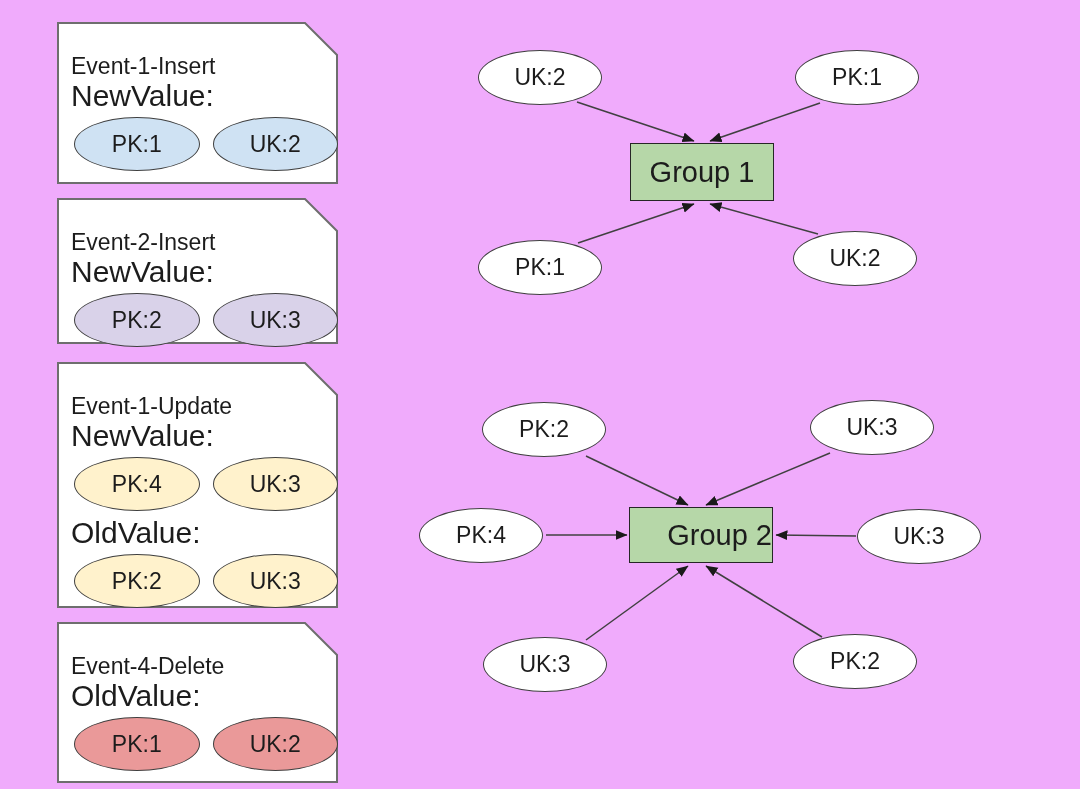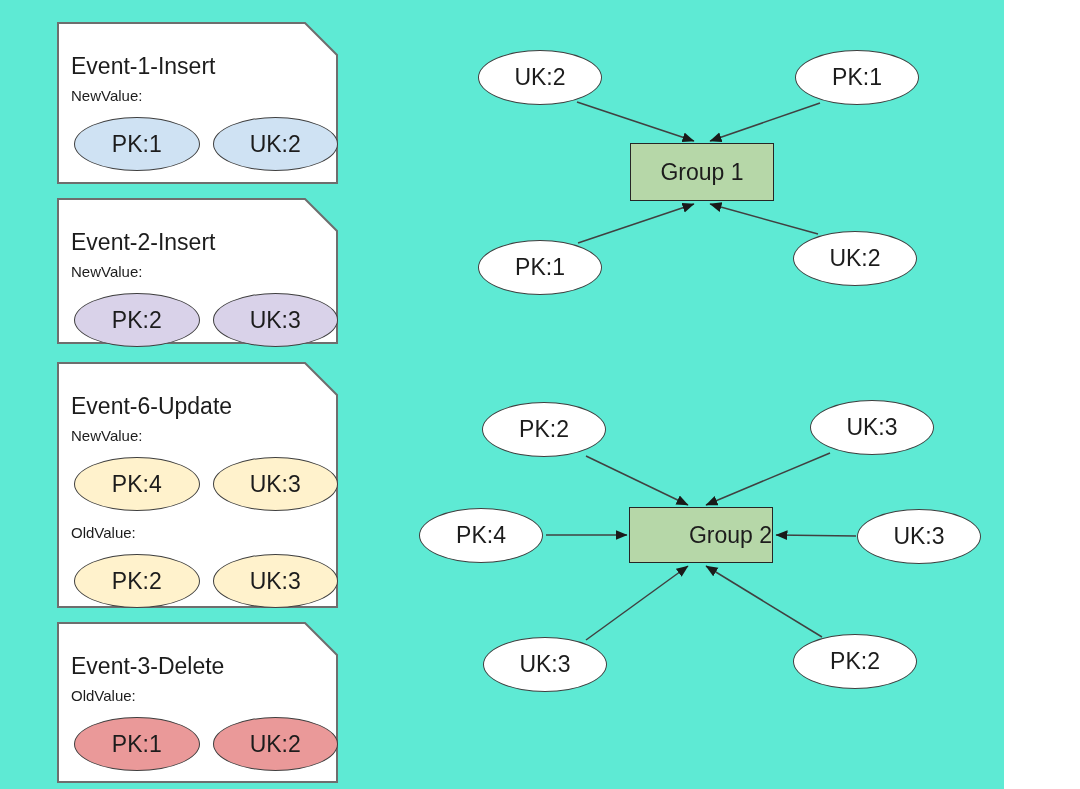--- a/index.html
+++ b/index.html
@@ -1,45 +1,45 @@
 <!DOCTYPE html>
 <html><head>
 <meta charset="utf-8">
 <style>
   html,body{margin:0;padding:0;background:#ffffff;}
   #canvas{
-    position:relative;width:1004px;height:789px;background:#5eead4;overflow:hidden;
+    position:relative;width:1080px;height:789px;background:#f0abfc;overflow:hidden;
     font-family:"Liberation Sans","DejaVu Sans",sans-serif;color:#1c1c1c;
   }
   
   .card{position:absolute;}
   .card-shape{position:absolute;left:0;top:0;}
   .card-content{position:relative;padding:30px 0 0 14px;}
   .card-title{font-size:23px;line-height:29px;white-space:nowrap;}
-  .section-label{font-size:15px;line-height:29px;white-space:nowrap;}
+  .section-label{font-size:30px;line-height:29px;white-space:nowrap;}
   .pill-row{display:flex;gap:13px;padding-left:3px;margin-top:7px;}
   .pill{
     width:130px;height:54px;border:1.6px solid #3f3f3f;border-radius:50%;
     display:flex;align-items:center;justify-content:center;
     font-size:23px;box-sizing:border-box;
   }
   
   .c-blue{background:#cfe2f3;}
   .c-purple{background:#d9d2e9;}
   .c-yellow{background:#fff2cc;}
   .c-red{background:#ea9999;}
   
   .node{
     position:absolute;width:124px;height:55px;border:1.6px solid #3f3f3f;border-radius:50%;
     display:flex;align-items:center;justify-content:center;font-size:23px;box-sizing:border-box;
     background:#fff;
   }
   .group-box{
     position:absolute;background:#b6d7a8;border:1.6px solid #262626;
-    display:flex;align-items:center;justify-content:center;font-size:23px;box-sizing:border-box;
+    display:flex;align-items:center;justify-content:center;font-size:29px;box-sizing:border-box;
   }
   #arrows{position:absolute;left:0;top:0;pointer-events:none;}
 </style>
 </head>
 <body>
 
 <div id="canvas">
 
   <div class="card" style="left:57px;top:22px;width:281px;height:162px;">
     <svg class="card-shape" width="281" height="162" viewBox="0 0 281 162">
@@ -67,40 +67,40 @@
         <div class="pill c-purple">UK:3</div>
       </div>
     </div>
   </div>
 
   <div class="card" style="left:57px;top:362px;width:281px;height:246px;">
     <svg class="card-shape" width="281" height="246" viewBox="0 0 281 246">
       <polygon points="1,1 248,1 280,33 280,245 1,245" fill="#ffffff" stroke="#6e6e6e" stroke-width="2"></polygon>
     </svg>
     <div class="card-content">
-      <div class="card-title">Event-6-Update</div>
+      <div class="card-title">Event-1-Update</div>
       <div class="section-label">NewValue:</div>
       <div class="pill-row">
         <div class="pill c-yellow">PK:4</div>
         <div class="pill c-yellow">UK:3</div>
       </div>
       <div class="section-label" style="margin-top:7px;">OldValue:</div>
       <div class="pill-row">
         <div class="pill c-yellow">PK:2</div>
         <div class="pill c-yellow">UK:3</div>
       </div>
     </div>
   </div>
 
   <div class="card" style="left:57px;top:622px;width:281px;height:161px;">
     <svg class="card-shape" width="281" height="161" viewBox="0 0 281 161">
       <polygon points="1,1 248,1 280,33 280,160 1,160" fill="#ffffff" stroke="#6e6e6e" stroke-width="2"></polygon>
     </svg>
     <div class="card-content">
-      <div class="card-title">Event-3-Delete</div>
+      <div class="card-title">Event-4-Delete</div>
       <div class="section-label">OldValue:</div>
       <div class="pill-row">
         <div class="pill c-red">PK:1</div>
         <div class="pill c-red">UK:2</div>
       </div>
     </div>
   </div>
 
   <svg id="arrows" width="1080" height="789" viewBox="0 0 1080 789">
     <defs>

